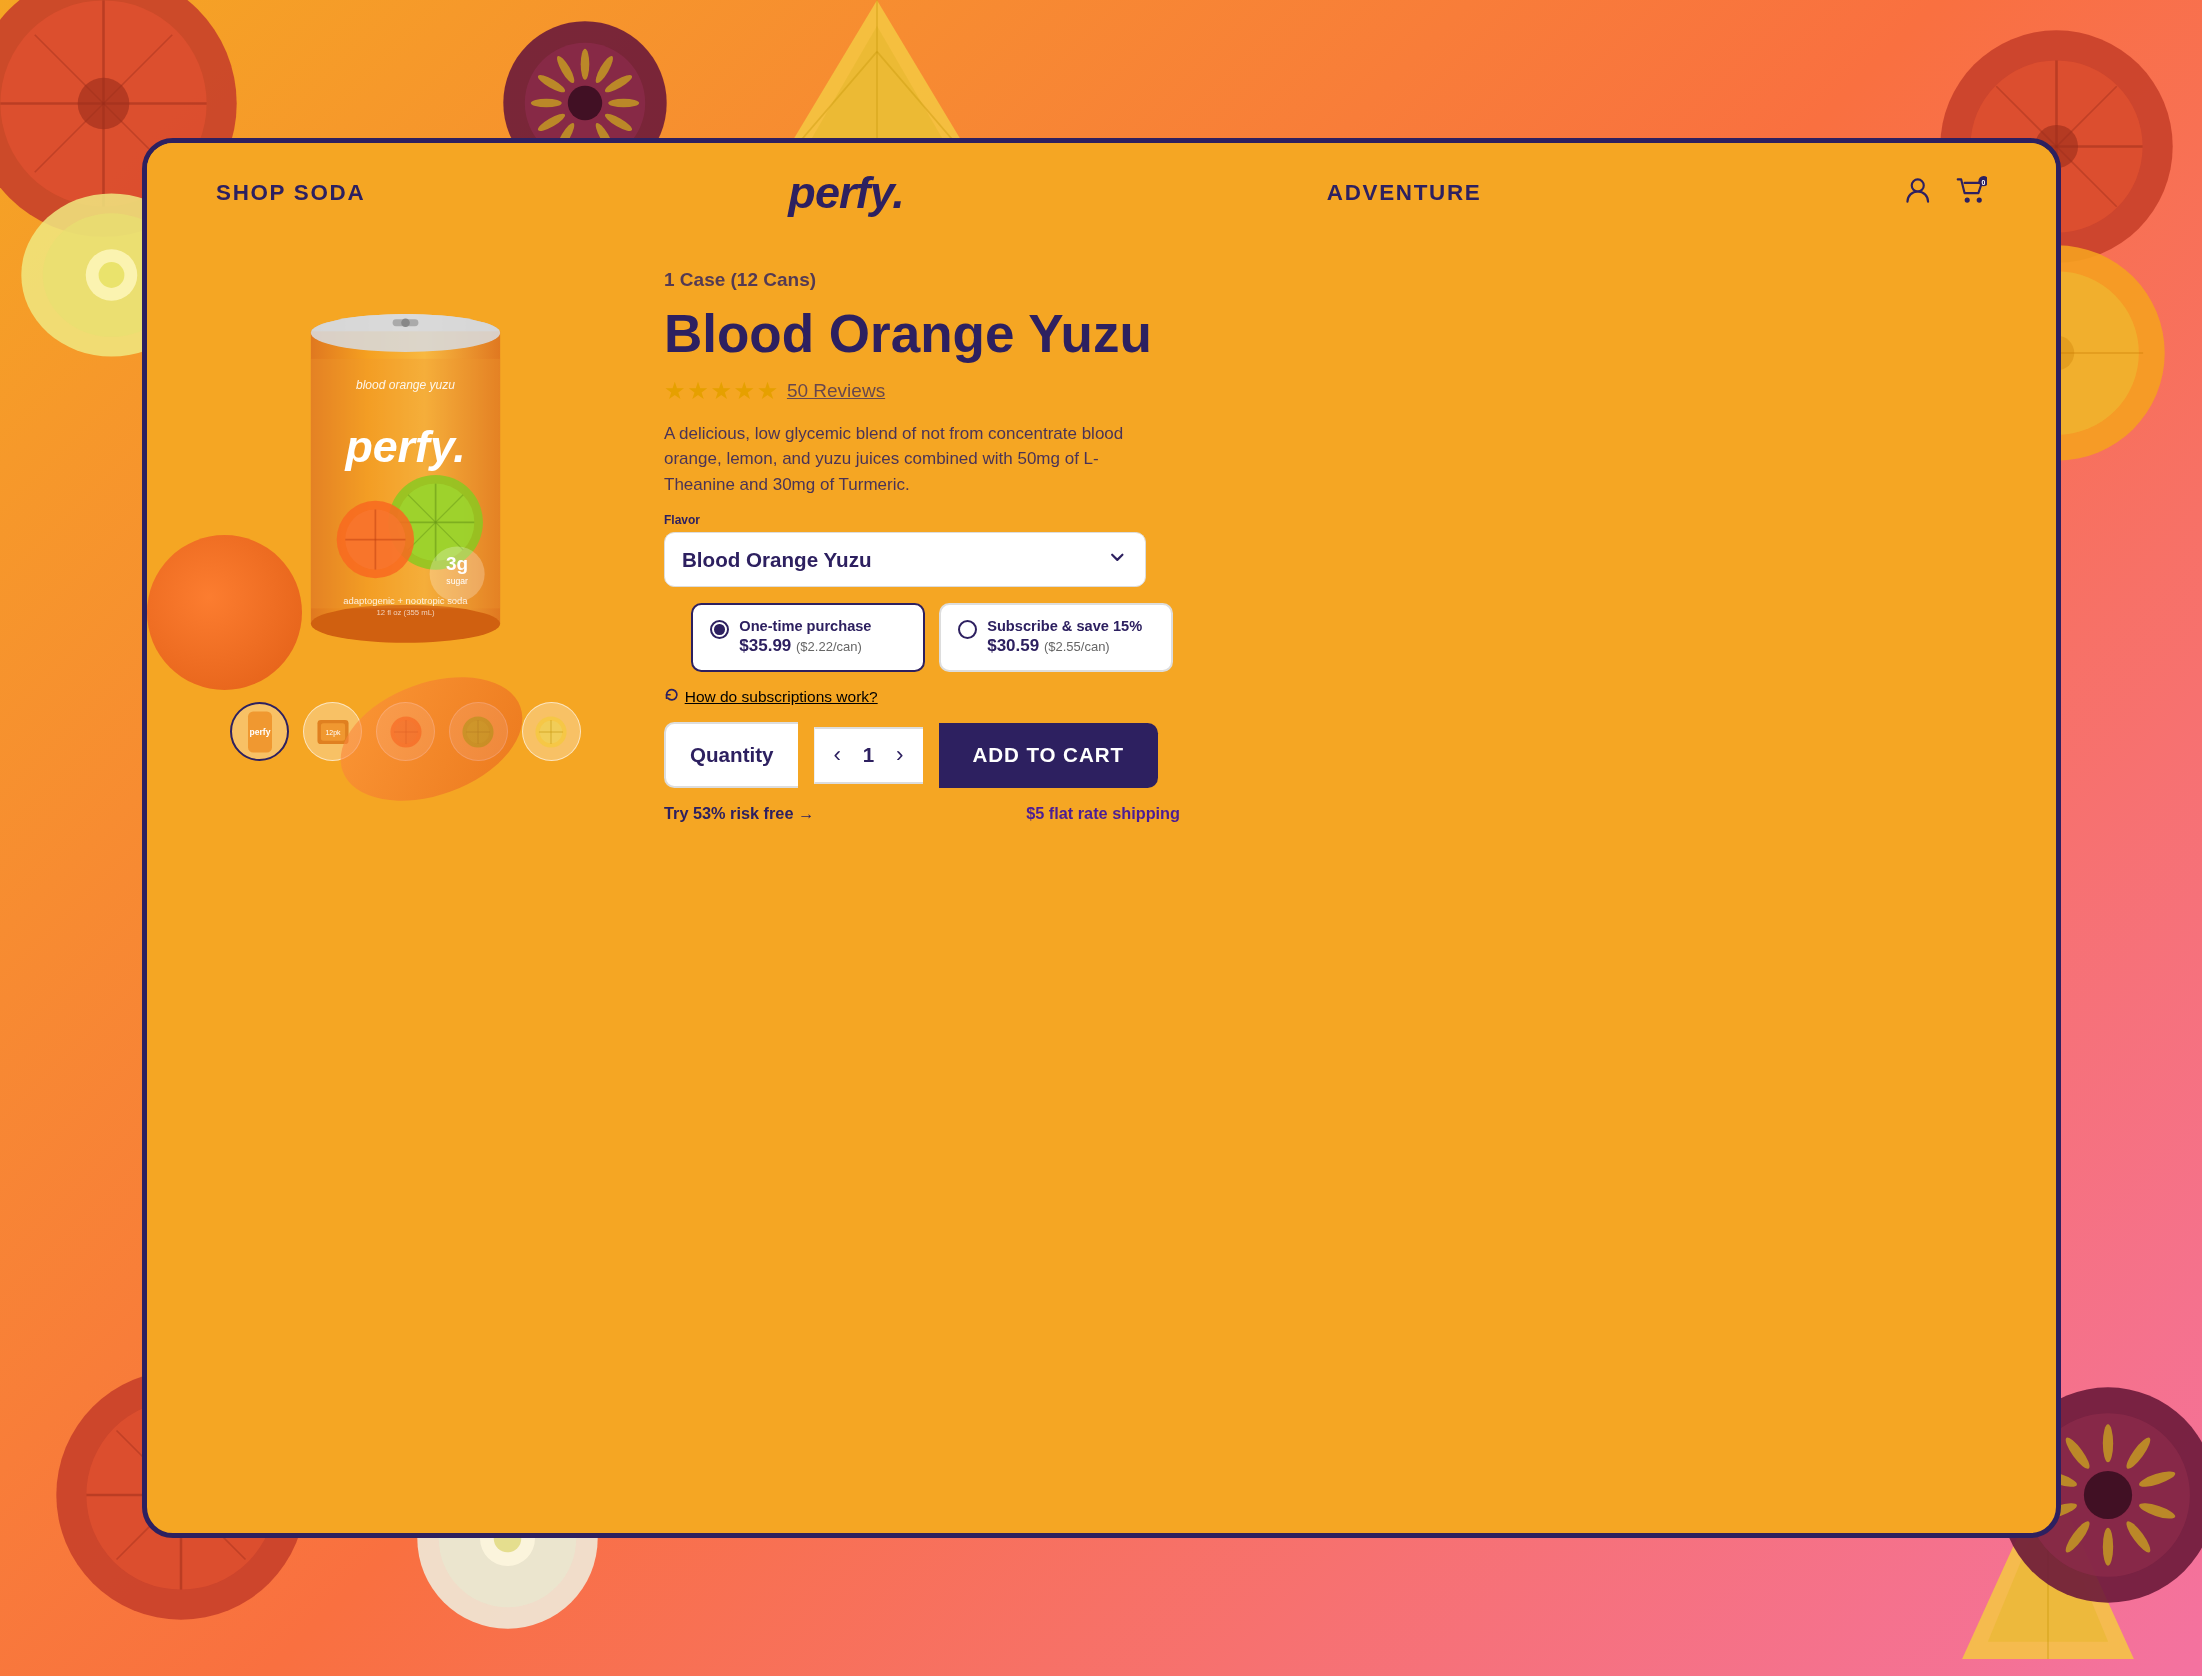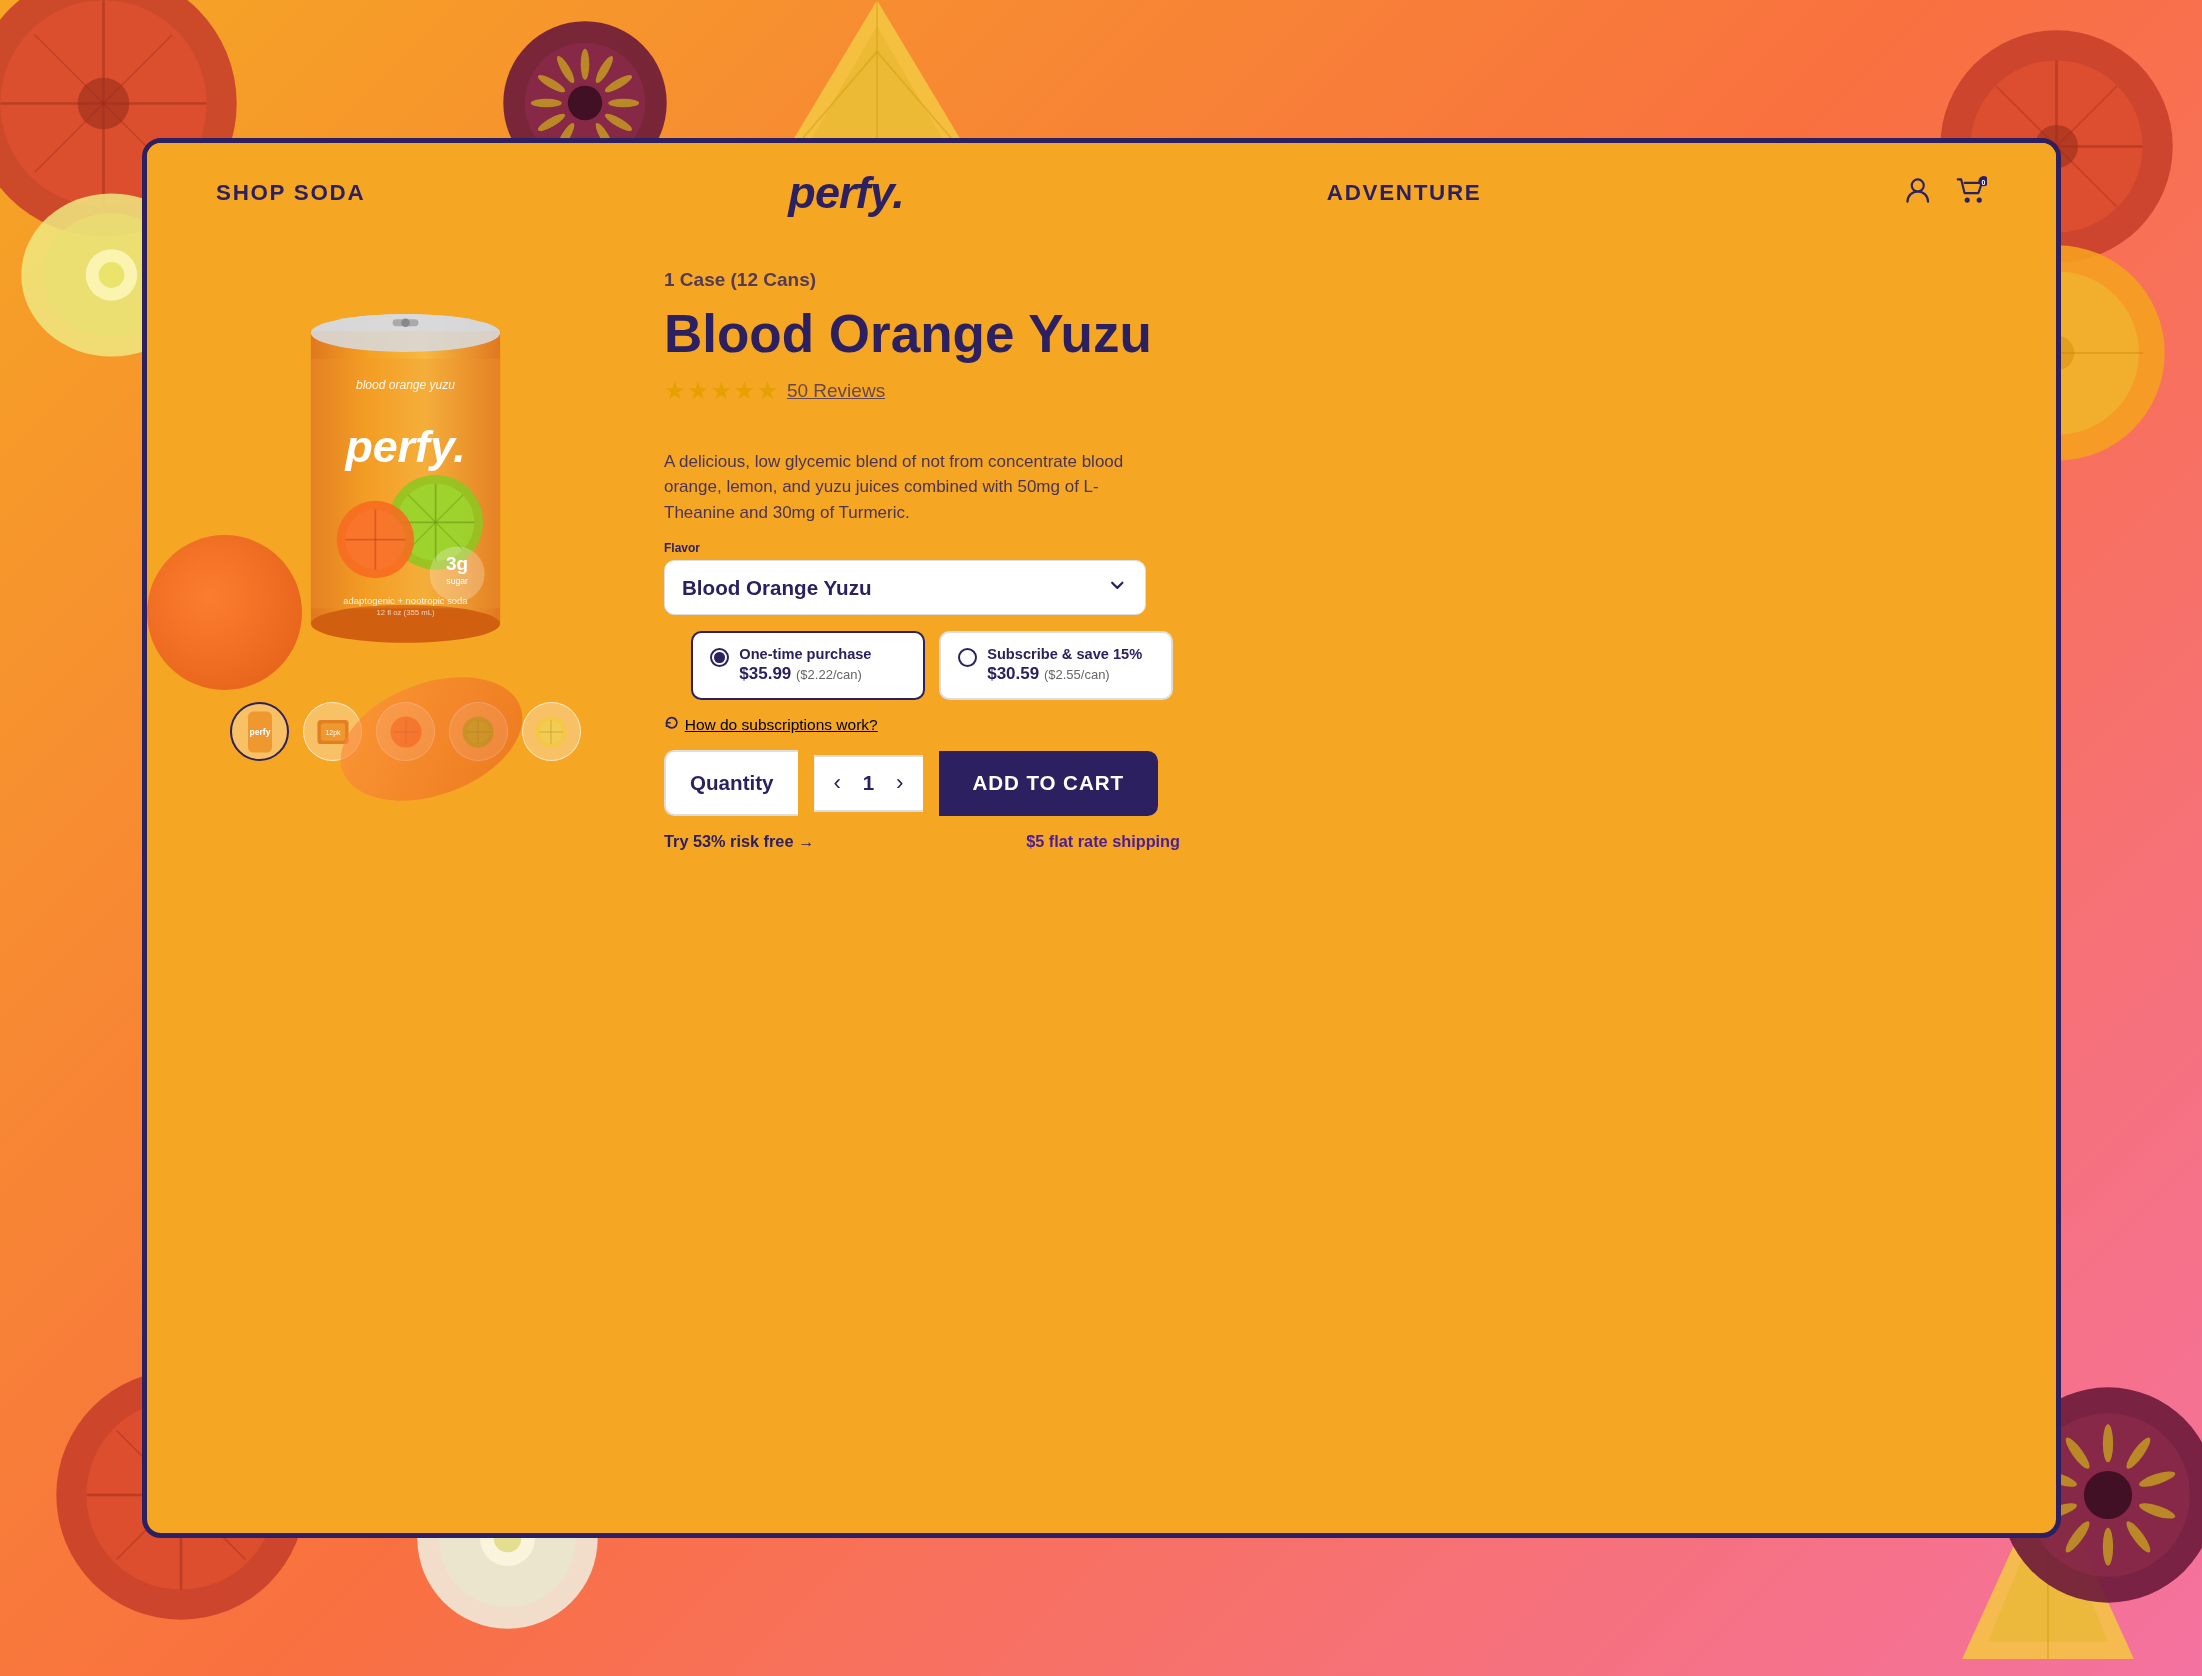--- a/index.html
+++ b/index.html
@@ -13,21 +13,21 @@
     }
 
     
     .card-wrapper {
       position: absolute;
       top: 138px;
       left: 142px;
       right: 142px;
       bottom: 138px;
       background: #f5a623;
-      border-radius: 19px;
+      border-radius: 31px;
       border: 5.2px solid #2d2060;
       overflow: hidden;
       display: flex;
       flex-direction: column;
     }
 
     
     .navbar {
       display: flex;
       align-items: center;
@@ -170,21 +170,20 @@
       text-decoration: underline;
       cursor: pointer;
     }
 
     .product-description {
       font-size: 17px;
       color: #2d2060;
       line-height: 1.5;
       max-width: 482px;
       opacity: 0.85;
-      margin-top: 28px;
     }
 
     
     .flavor-container {
       display: flex;
       flex-direction: column;
       gap: 5.2px;
     }
     .flavor-label {
       font-size: 12px;

